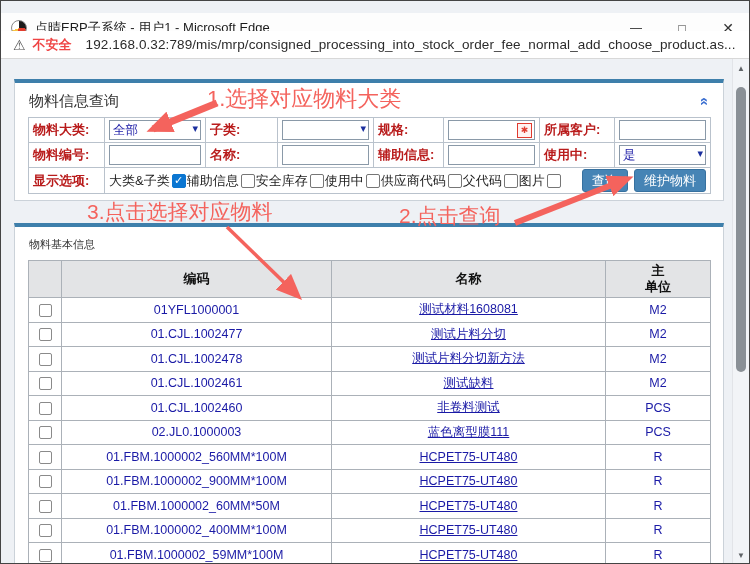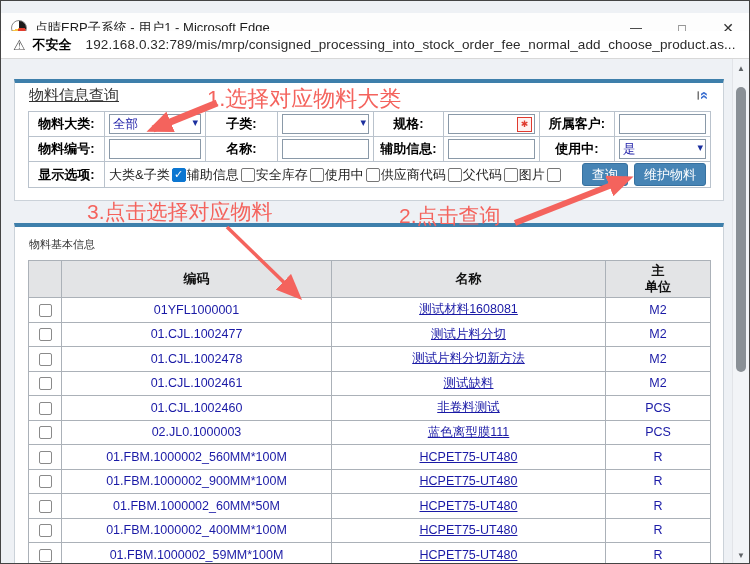--- a/index.html
+++ b/index.html
@@ -9,33 +9,33 @@
   .titlebar{position:absolute;top:12px;left:0;width:750px;height:30px;background:#FDFDFD;border-bottom:1px solid #E4E4E4;display:flex;align-items:center;box-sizing:border-box;}
   .favicon{width:16px;height:16px;border-radius:50%;margin:0 8px 0 10px;border:1px solid #888;box-sizing:border-box;
     background:conic-gradient(#1b1b1b 0 95deg,#e23d2e 95deg 200deg,#f6c443 200deg 250deg,#ffffff 250deg 360deg);}
   .title{font-size:13px;color:#1C1C1C;}
   .win-controls{margin-left:auto;display:flex;height:30px;}
   .wc{width:46px;height:30px;display:flex;align-items:center;justify-content:center;font-size:12px;color:#333;cursor:default;}
   .wc.close{font-size:14px;}
   
   .addressbar{position:absolute;top:30px;left:0;width:750px;height:28px;background:#FFFFFF;border-bottom:1px solid #D8D8D8;display:flex;align-items:center;box-sizing:border-box;}
   .warn{font-size:14px;color:#4A4A4A;margin:0 7px 0 12px;line-height:1;}
-  .sec{font-size:13px;color:#000000;font-weight:700;margin-right:14px;}
+  .sec{font-size:13px;color:#ef4444;font-weight:700;margin-right:14px;}
   .url{font-size:13.5px;color:#2B2B2B;letter-spacing:.1px;}
   
   .content{position:absolute;top:58px;left:0;width:733px;height:506px;}
   .panel{position:absolute;left:13px;width:710px;background:#fff;border:1px solid #CBD2D9;border-top:4px solid #3E7FAB;box-sizing:border-box;}
   .panel1{top:20px;height:122px;}
   .panel2{top:164px;height:420px;}
-  .panel-head{display:flex;align-items:center;justify-content:space-between;padding:3px 14px 5px 14px;font-size:15px;color:#333;text-decoration:underline;}
+  .panel-head{display:flex;align-items:center;justify-content:space-between;padding:9px 14px 5px 14px;font-size:15px;color:#333;}
   .collapse{color:#3A6ED0;font-size:15px;font-weight:700;display:inline-block;transform:rotate(90deg);}
   
   table.form{border-collapse:collapse;margin:1px 13px 0 13px;width:682px;table-layout:fixed;}
   table.form td{border:1px solid #B9C2CC;height:25px;padding:0 4px;font-size:13px;box-sizing:border-box;}
-  td.lbl{text-align:center;font-weight:700;color:#000000;white-space:nowrap;padding-right:5px;}
+  td.lbl{text-align:left;font-weight:700;color:#b91c1c;white-space:nowrap;padding-right:5px;}
   .selwrap{position:relative;display:block;width:100%;}
   select.sel{width:100%;height:20px;border:1px solid #8A99A8;background:#fff;color:#1A1AA6;font-size:12.5px;
     -webkit-appearance:none;appearance:none;padding:0 14px 0 3px;border-radius:0;font-family:inherit;}
   .sel-arrow{position:absolute;right:3px;top:2px;font-size:11px;color:#1B2F9E;pointer-events:none;}
   input.txt{width:100%;height:20px;border:1px solid #8A99A8;box-sizing:border-box;padding:0 3px;font-size:12.5px;color:#1A1AA6;font-family:inherit;}
   .inputlike{position:relative;display:flex;align-items:center;width:100%;height:20px;border:1px solid #8A99A8;background:#fff;box-sizing:border-box;}
   .inputlike input{border:none;flex:1;height:16px;min-width:0;font-family:inherit;}
   .broken-img{width:13px;height:13px;border:1px solid #E03A2F;background:#FFF2F1;color:#E03A2F;font-size:9px;line-height:12px;text-align:center;margin-right:2px;flex:0 0 auto;}
   .optrow{display:flex;align-items:center;height:25px;}
   .opts{display:flex;align-items:center;gap:1px;flex:1;}

